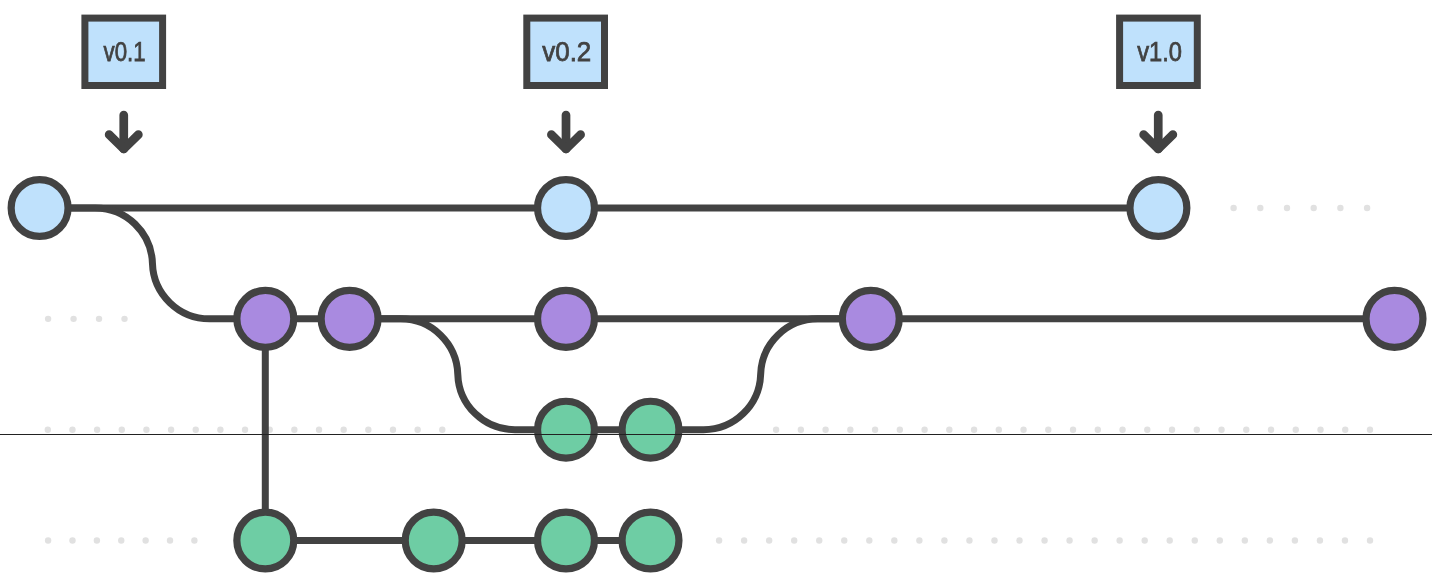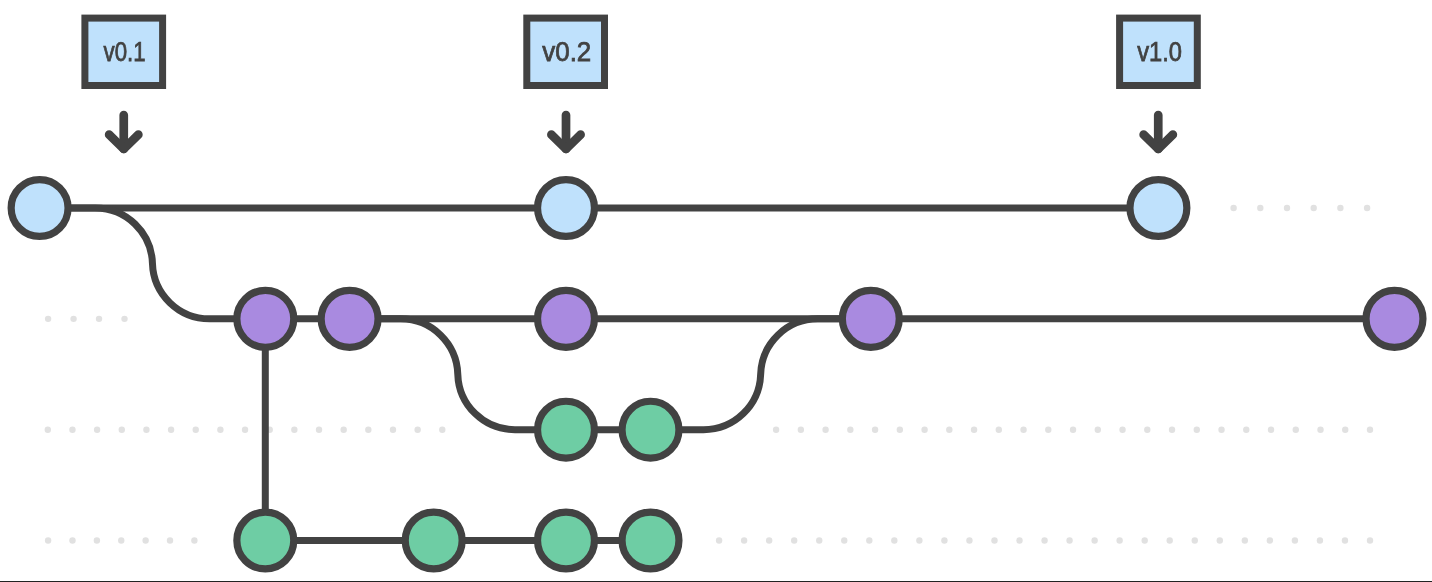--- a/index.html
+++ b/index.html
@@ -2,21 +2,21 @@
 <html><head>
 <meta charset="utf-8">
 <title>Git Branch Graph</title>
 <style>
   html, body { margin: 0; padding: 0; background: #ffffff; }
   body {
     width: 1432px; height: 582px; overflow: hidden;
     font-family: "Liberation Sans", sans-serif;
   }
   #stage {
-    position: relative; width: 1432px; height: 582px; background: #ffffff;
+    position: relative; width: 1432px; height: 435px; background: #ffffff;
   }
   #graph { position: absolute; left: 0; top: 0; display: block; }
   .tag-label {
     font-family: "Liberation Sans", sans-serif;
     font-size: 27px; font-weight: 400;
     text-anchor: middle;
   }
   #layer-tags { filter: blur(0px); }
   .footer-rule {
     position: absolute; left: 0; right: 0; bottom: 0;

